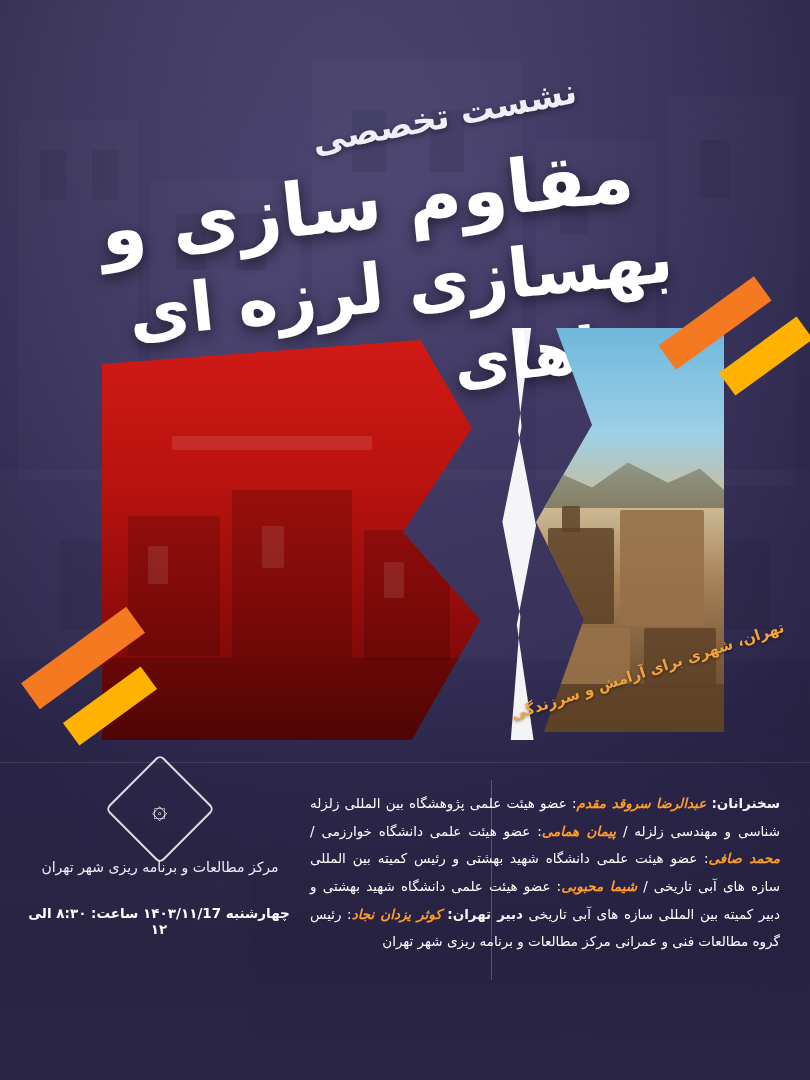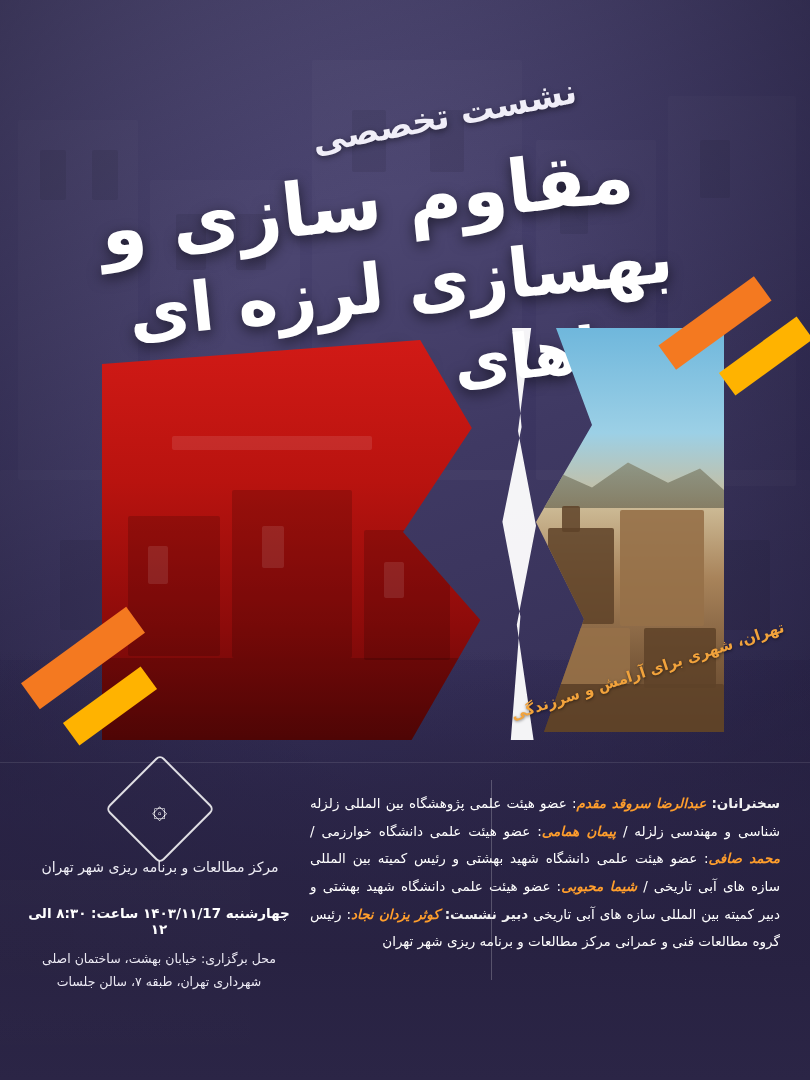--- a/index.html
+++ b/index.html
@@ -227,33 +227,29 @@
 
     <div class="city-logo">تهران، شهری برای آرامش و سرزندگی</div>
   </div>
 
   <div class="divider"></div>
   <div class="vline"></div>
 
   <div class="speakers">
     <span class="nm">سخنرانان:</span>
     <span class="hl">عبدالرضا سروقد مقدم</span><span>: عضو هیئت علمی پژوهشگاه بین المللی زلزله شناسی و مهندسی زلزله</span><span> / </span><span class="hl">پیمان همامی</span><span>: عضو هیئت علمی دانشگاه خوارزمی</span><span> / </span><span class="hl">محمد صافی</span><span>: عضو هیئت علمی دانشگاه شهید بهشتی و رئیس کمیته بین المللی سازه های آبی تاریخی</span><span> / </span><span class="hl">شیما محبوبی</span><span>: عضو هیئت علمی دانشگاه شهید بهشتی و دبیر کمیته بین المللی سازه های آبی تاریخی</span>
-    <span class="nm">دبیر نشست:</span>
+    <span class="nm">دبیر تهران:</span>
     <span class="hl">کوثر یزدان نجاد</span><span>: رئیس گروه مطالعات فنی و عمرانی مرکز مطالعات و برنامه ریزی شهر تهران</span>
   </div>
 
   <div class="org">
     <div class="org-mark">
       <span>۞</span>
     </div>
     <div class="org-name">مرکز مطالعات و برنامه ریزی شهر تهران</div>
   </div>
 
   <div class="when">
     <div class="row1">چهارشنبه ۱۴۰۳/۱۱/17    ساعت: ۸:۳۰ الی ۱۲</div>
-    <div class="row2">
-      <div>محل برگزاری: خیابان بهشت، ساختمان اصلی</div>
-      <div>شهرداری تهران، طبقه ۷، سالن جلسات</div>
-    </div>
   </div>
 
   <div class="corner-ruins"></div>
 </div>
 
 </body></html>

